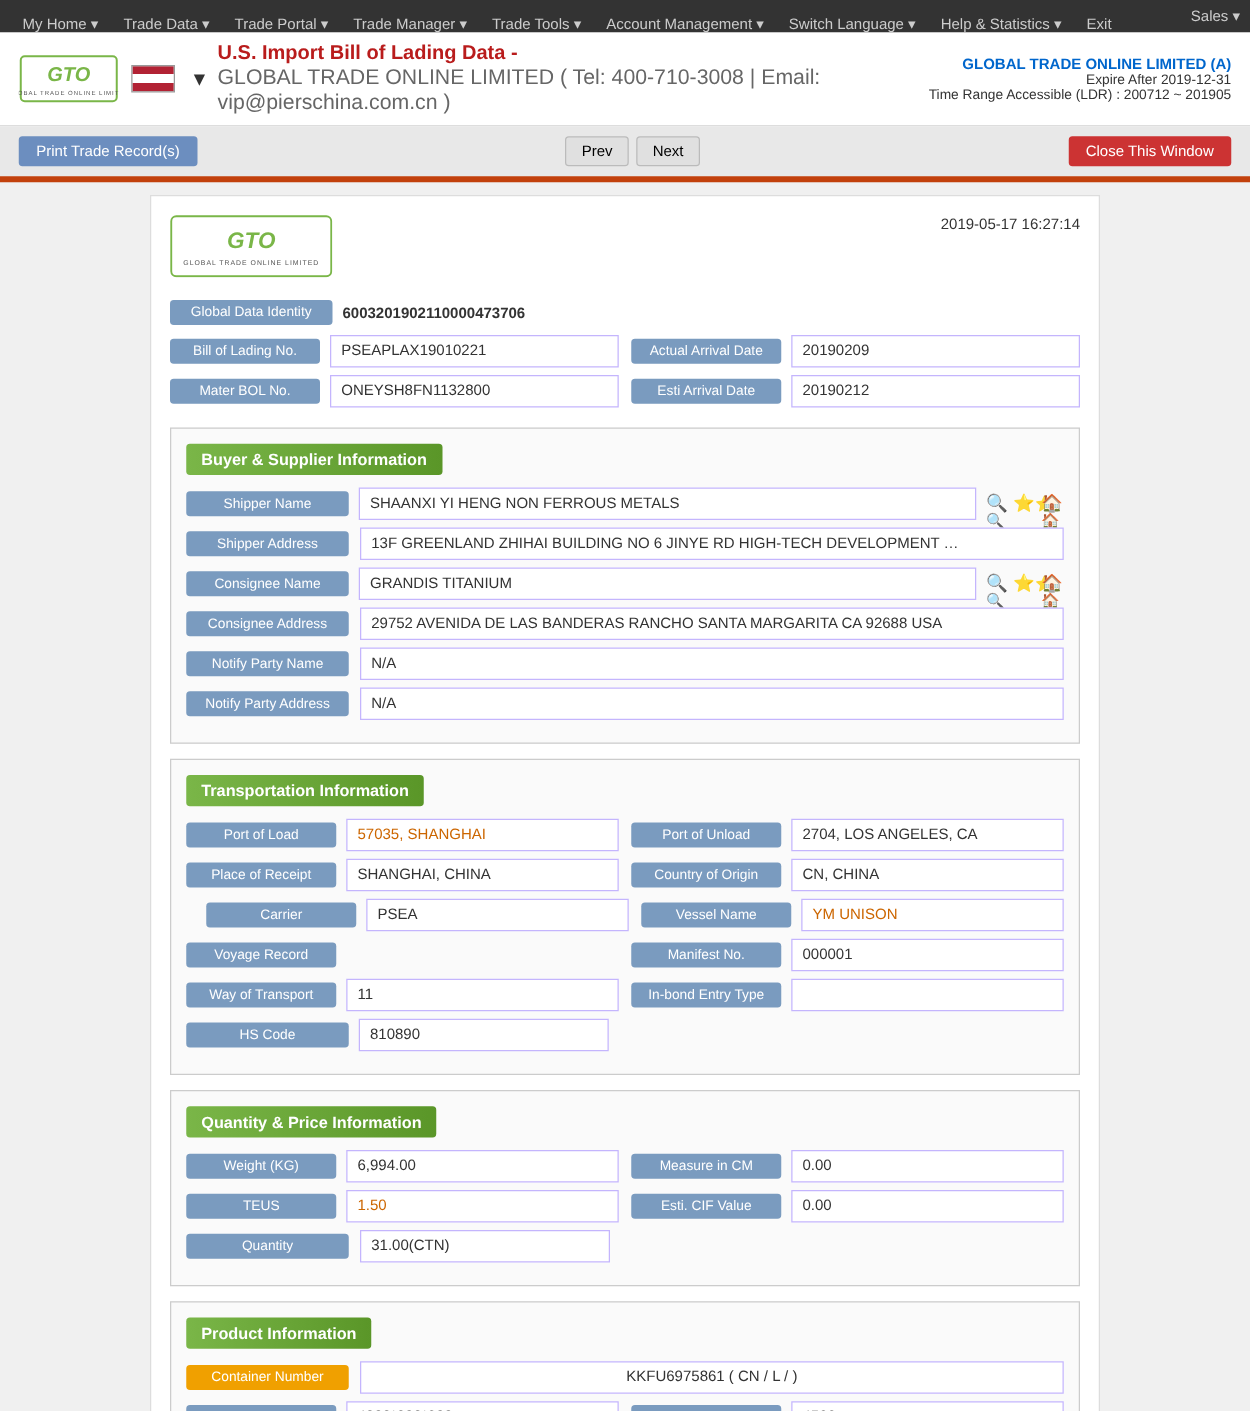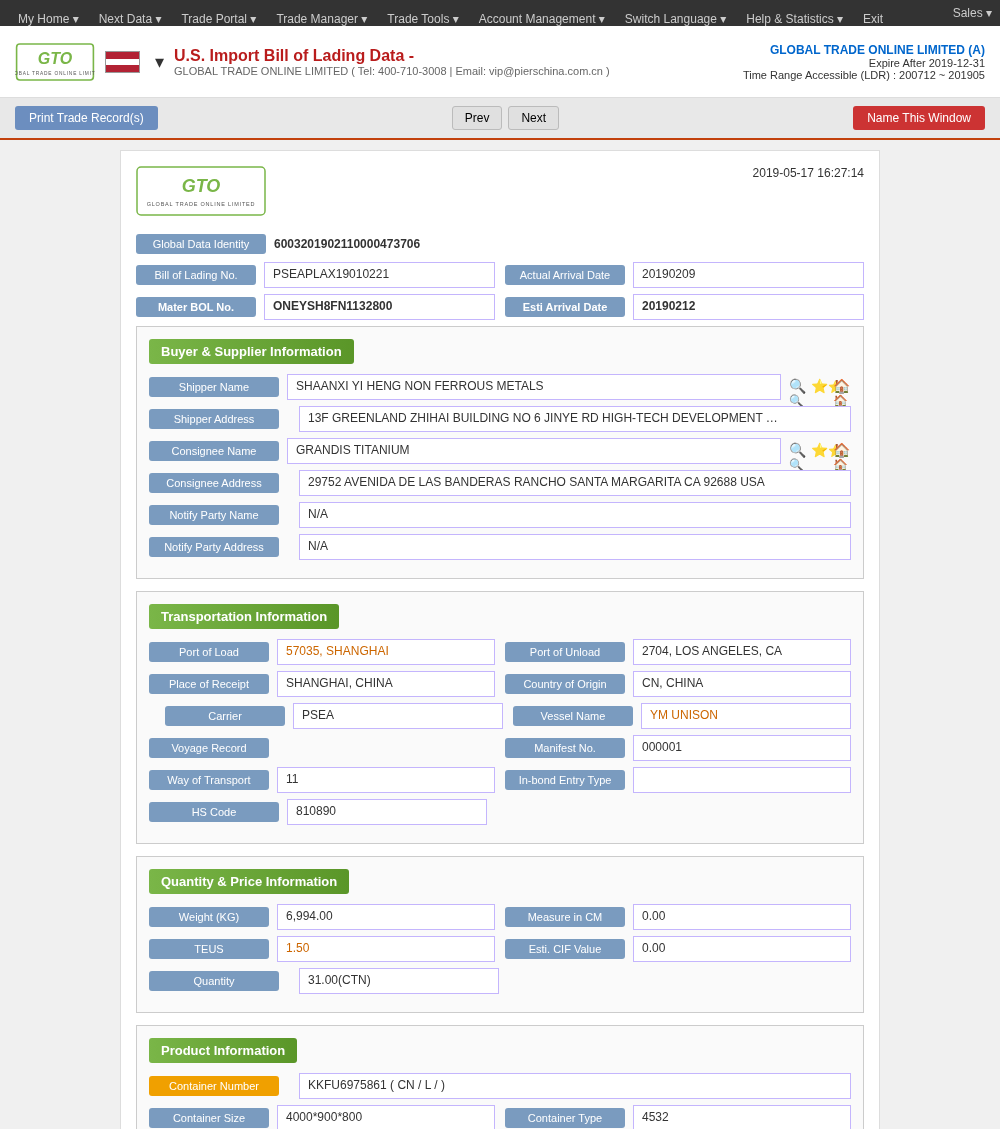--- a/index.html
+++ b/index.html
@@ -60,35 +60,35 @@
       background: linear-gradient(to bottom, #b22234 33%, #fff 33%, #fff 66%, #b22234 66%);
       border: 1px solid #999;
       position: relative;
       margin-right: 5px;
     }
     .header-title {
       flex: 1;
       padding-left: 10px;
     }
     .header-title h2 { font-size: 16px; font-weight: bold; color: #b91c1c; }
-    .header-title p { font-size: 11px; color: #666; }
+    .header-title p { font-size: 17px; color: #666; }
     .header-right {
       text-align: right;
       font-size: 11px;
     }
     .header-right a { color: #0066cc; text-decoration: none; font-weight: bold; font-size: 12px; }
 
     
     .toolbar {
       background: #e8e8e8;
       padding: 8px 15px;
       display: flex;
       align-items: center;
       gap: 0;
-      border-bottom: 2px solid #c2410c;
+      border-bottom: 5px solid #c2410c;
     }
     .btn-print {
       background: #6c8ebf;
       color: #fff;
       border: none;
       padding: 5px 14px;
       border-radius: 3px;
       cursor: pointer;
       font-size: 12px;
     }
@@ -130,21 +130,21 @@
       justify-content: space-between;
       align-items: flex-start;
       margin-bottom: 15px;
     }
 
     
     .field-row {
       display: flex;
       align-items: center;
       margin-bottom: 6px;
-      gap: 20px;
+      gap: 9px;
     }
     .field-label {
       background: #7a9bbf;
       color: #fff;
       padding: 4px 10px;
       border-radius: 3px;
       font-size: 11px;
       min-width: 130px;
       text-align: center;
       white-space: nowrap;
@@ -262,21 +262,21 @@
     }
     .hs-row .field-label { min-width: 130px; }
     .hs-row .field-value { max-width: 200px; }
   </style>
 </head>
 <body>
 
 <nav class="top-nav">
   <div class="nav-items">
     <span class="nav-item">My Home ▾</span>
-    <span class="nav-item">Next Data ▾</span>
+    <span class="nav-item">Trade Data ▾</span>
     <span class="nav-item">Trade Portal ▾</span>
     <span class="nav-item">Trade Manager ▾</span>
     <span class="nav-item">Trade Tools ▾</span>
     <span class="nav-item">Account Management ▾</span>
     <span class="nav-item">Switch Language ▾</span>
     <span class="nav-item">Help &amp; Statistics ▾</span>
     <span class="nav-item">Exit</span>
   </div>
   <span class="sales">Sales ▾</span>
 </nav>
@@ -303,21 +303,21 @@
     <span>Time Range Accessible (LDR) : 200712 ~ 201905</span>
   </div>
 </div>
 
 <div class="toolbar">
   <button class="btn-print">Print Trade Record(s)</button>
   <div style="margin-left:auto; display:flex; gap:6px; align-items:center;">
     <button class="btn-nav">Prev</button>
     <button class="btn-nav">Next</button>
   </div>
-  <button class="btn-close">Name This Window</button>
+  <button class="btn-close">Close This Window</button>
 </div>
 
 <div class="main-content">
   <div class="record-card">
 
     <div class="record-header">
       <div>
         <svg width="130" height="50" viewBox="0 0 130 50" xmlns="http://www.w3.org/2000/svg">
           <rect x="1" y="1" width="128" height="48" rx="4" fill="none" stroke="#7ab648" stroke-width="1.5"></rect>
           <text x="65" y="26" text-anchor="middle" font-size="18" font-weight="bold" fill="#7ab648" font-style="italic">GTO</text>
@@ -337,21 +337,21 @@
     <div class="two-col" style="margin-bottom:6px;">
       <div class="col">
         <div class="field-label">Bill of Lading No.</div>
         <div class="field-value">PSEAPLAX19010221</div>
       </div>
       <div class="col">
         <div class="field-label">Actual Arrival Date</div>
         <div class="field-value">20190209</div>
       </div>
     </div>
-    <div class="two-col" style="margin-bottom:6px;font-weight:bold;">
+    <div class="two-col" style="margin-bottom:16px;">
       <div class="col">
         <div class="field-label">Mater BOL No.</div>
         <div class="field-value">ONEYSH8FN1132800</div>
       </div>
       <div class="col">
         <div class="field-label">Esti Arrival Date</div>
         <div class="field-value">20190212</div>
       </div>
     </div>
 
@@ -498,21 +498,21 @@
         <div class="field-value" style="max-width:200px;">31.00(CTN)</div>
       </div>
     </div>
 
     <div class="section-wrap">
       <div class="section-header">Product Information</div>
 
       
       <div class="field-row">
         <div class="container-label">Container Number</div>
-        <div class="field-value" style="flex:1;">KKFU6975861 ( CN / L / )</div>
+        <div class="field-value" style="flex:1;text-align:center;">KKFU6975861 ( CN / L / )</div>
       </div>
 
       <div class="two-col" style="margin-bottom:6px;">
         <div class="col">
           <div class="field-label">Container Size</div>
           <div class="field-value">4000*900*800</div>
         </div>
         <div class="col">
           <div class="field-label">Container Type</div>
           <div class="field-value">4532</div>

